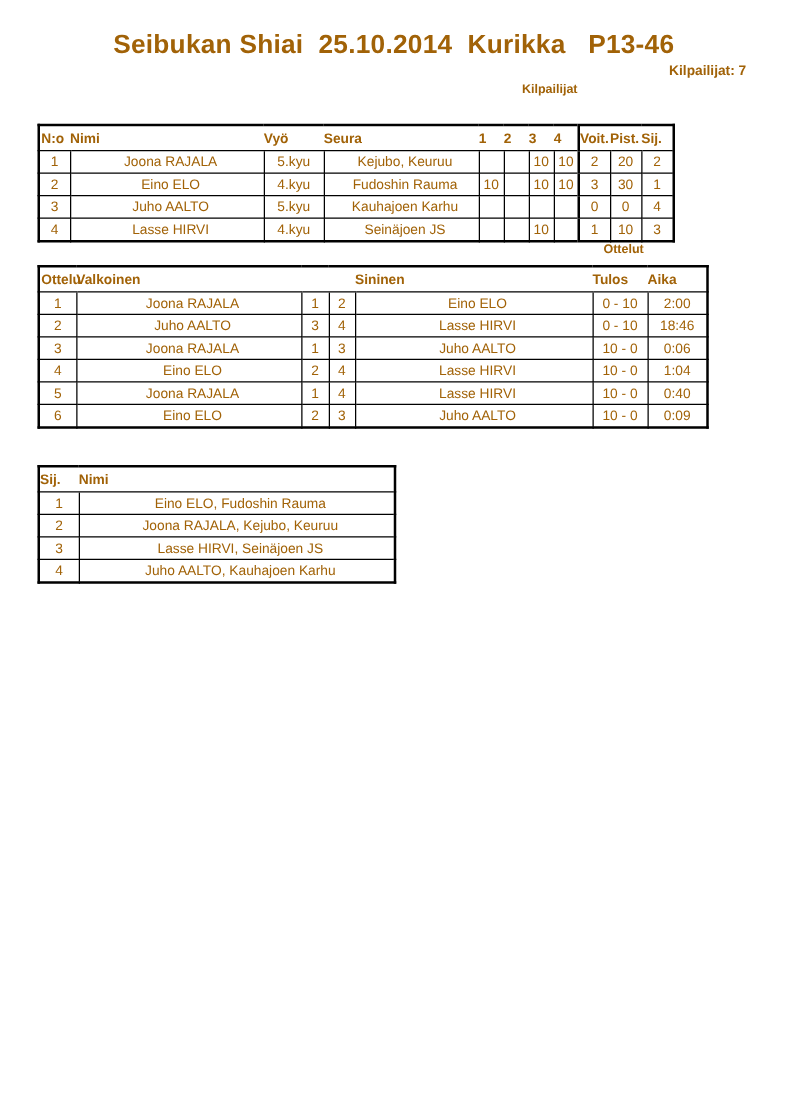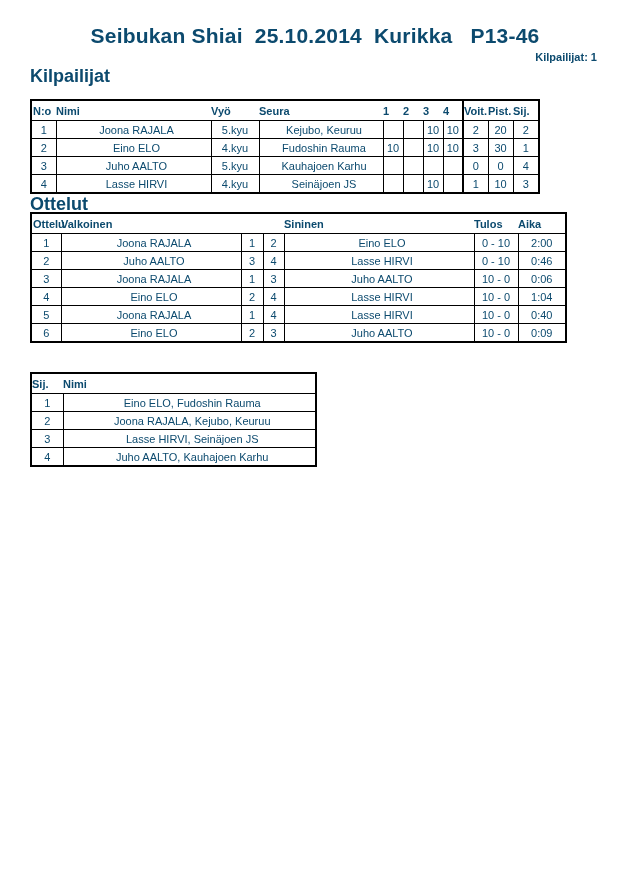--- a/index.html
+++ b/index.html
@@ -1,29 +1,29 @@
 <!DOCTYPE html>
 <html><head>
 <meta charset="utf-8">
 <style>
   html,body{margin:0;padding:0;background:#fff;}
   .page{
     position:relative;width:630px;height:891px;background:#fff;
-    font-family:"Liberation Sans",sans-serif;color:#0c4a6e;overflow:hidden;text-decoration:underline;
+    font-family:"Liberation Sans",sans-serif;color:#a16207;overflow:hidden;text-decoration:underline;
   }
   .page-title{
     position:absolute;top:24px;left:0;width:630px;text-align:center;
     font-size:21px;font-weight:bold;white-space:pre;letter-spacing:0.2px;
   }
   .participants{
     position:absolute;top:51px;left:0;width:597px;text-align:right;
     font-size:11px;font-weight:bold;
   }
   .section-heading{
-    position:absolute;text-align:left;font-size:18px;font-weight:bold;
+    position:absolute;text-align:right;font-size:10px;font-weight:bold;
   }
   .h-kilpailijat{top:66px;left:30px;width:432px;}
   .h-ottelut{top:194px;left:30px;width:485px;}
   .h-tulokset{top:351px;left:30px;width:285px;}
 
   table.tbl{
     position:absolute;border-collapse:collapse;table-layout:fixed;
     border:2px solid #000;font-size:11px;
   }
   .t1{top:99px;left:30px;width:508px;}
@@ -42,21 +42,21 @@
   .al{text-align:left;padding-left:6px !important;}
   .hl{text-align:left !important;padding-left:1px !important;}
   .tl{border-left:2px solid #000 !important;}
 </style>
 </head>
 <body>
 
 <div class="page">
 
   <div class="page-title">Seibukan Shiai  25.10.2014  Kurikka   P13-46</div>
-  <div class="participants">Kilpailijat: 1</div>
+  <div class="participants">Kilpailijat: 7</div>
 
   <div class="section-heading h-kilpailijat">Kilpailijat</div>
 
   <table class="tbl t1">
     <colgroup>
       <col style="width:25px">
         <col style="width:155px">
         <col style="width:48px">
         <col style="width:124px">
       <col style="width:20px">
@@ -171,21 +171,21 @@
         <td>0 - 10</td>
         <td>2:00</td>
       </tr>
       <tr>
         <td>2</td>
         <td class="al">Juho AALTO</td>
         <td>3</td>
         <td>4</td>
         <td class="al">Lasse HIRVI</td>
         <td>0 - 10</td>
-        <td>0:46</td>
+        <td>18:46</td>
       </tr>
       <tr>
         <td>3</td>
         <td class="al">Joona RAJALA</td>
         <td>1</td>
         <td>3</td>
         <td class="al">Juho AALTO</td>
         <td>10 - 0</td>
         <td>0:06</td>
       </tr>

